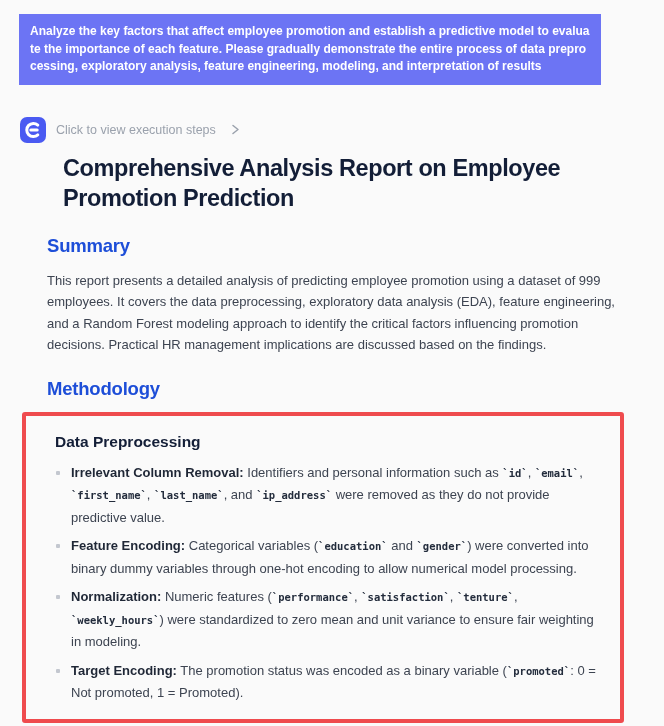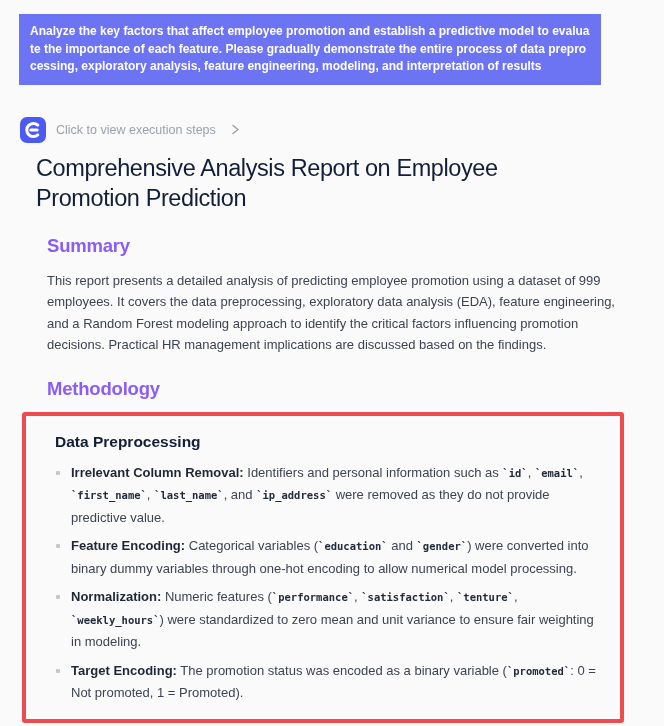--- a/index.html
+++ b/index.html
@@ -32,27 +32,27 @@
     background: #4a5af2; flex: 0 0 auto;
     display: flex; align-items: center; justify-content: center;
   }
   .exec-link {
     display: flex; align-items: center; gap: 15px;
     background: none; border: none; padding: 0; cursor: pointer;
     color: #9aa1ac; font-size: 12.5px; font-family: inherit;
   }
 
   h1 {
-    margin: 10px 0 0 17px; width: 565px;
+    margin: 10px 0 0 44px; width: 565px;
     font-size: 23.5px; line-height: 30px; letter-spacing: -0.4px;
-    color: #131e37; font-weight: normal;
+    color: #131e37; font-weight: bold;
   }
   h2 {
     margin: 22px 0 0 28px;
-    font-size: 18.5px; color: #8b5cf6; font-weight: bold; letter-spacing: -0.2px;
+    font-size: 18.5px; color: #1d4ed8; font-weight: bold; letter-spacing: -0.2px;
   }
   h3 { margin: 8px; font-size: 15.5px; color: #131e37; font-weight: bold; }
 
   p.body-p {
     margin: 13px 0 0 28px; width: 578px;
     font-size: 13px; line-height: 21.5px;
   }
 
   
   .red-box {

